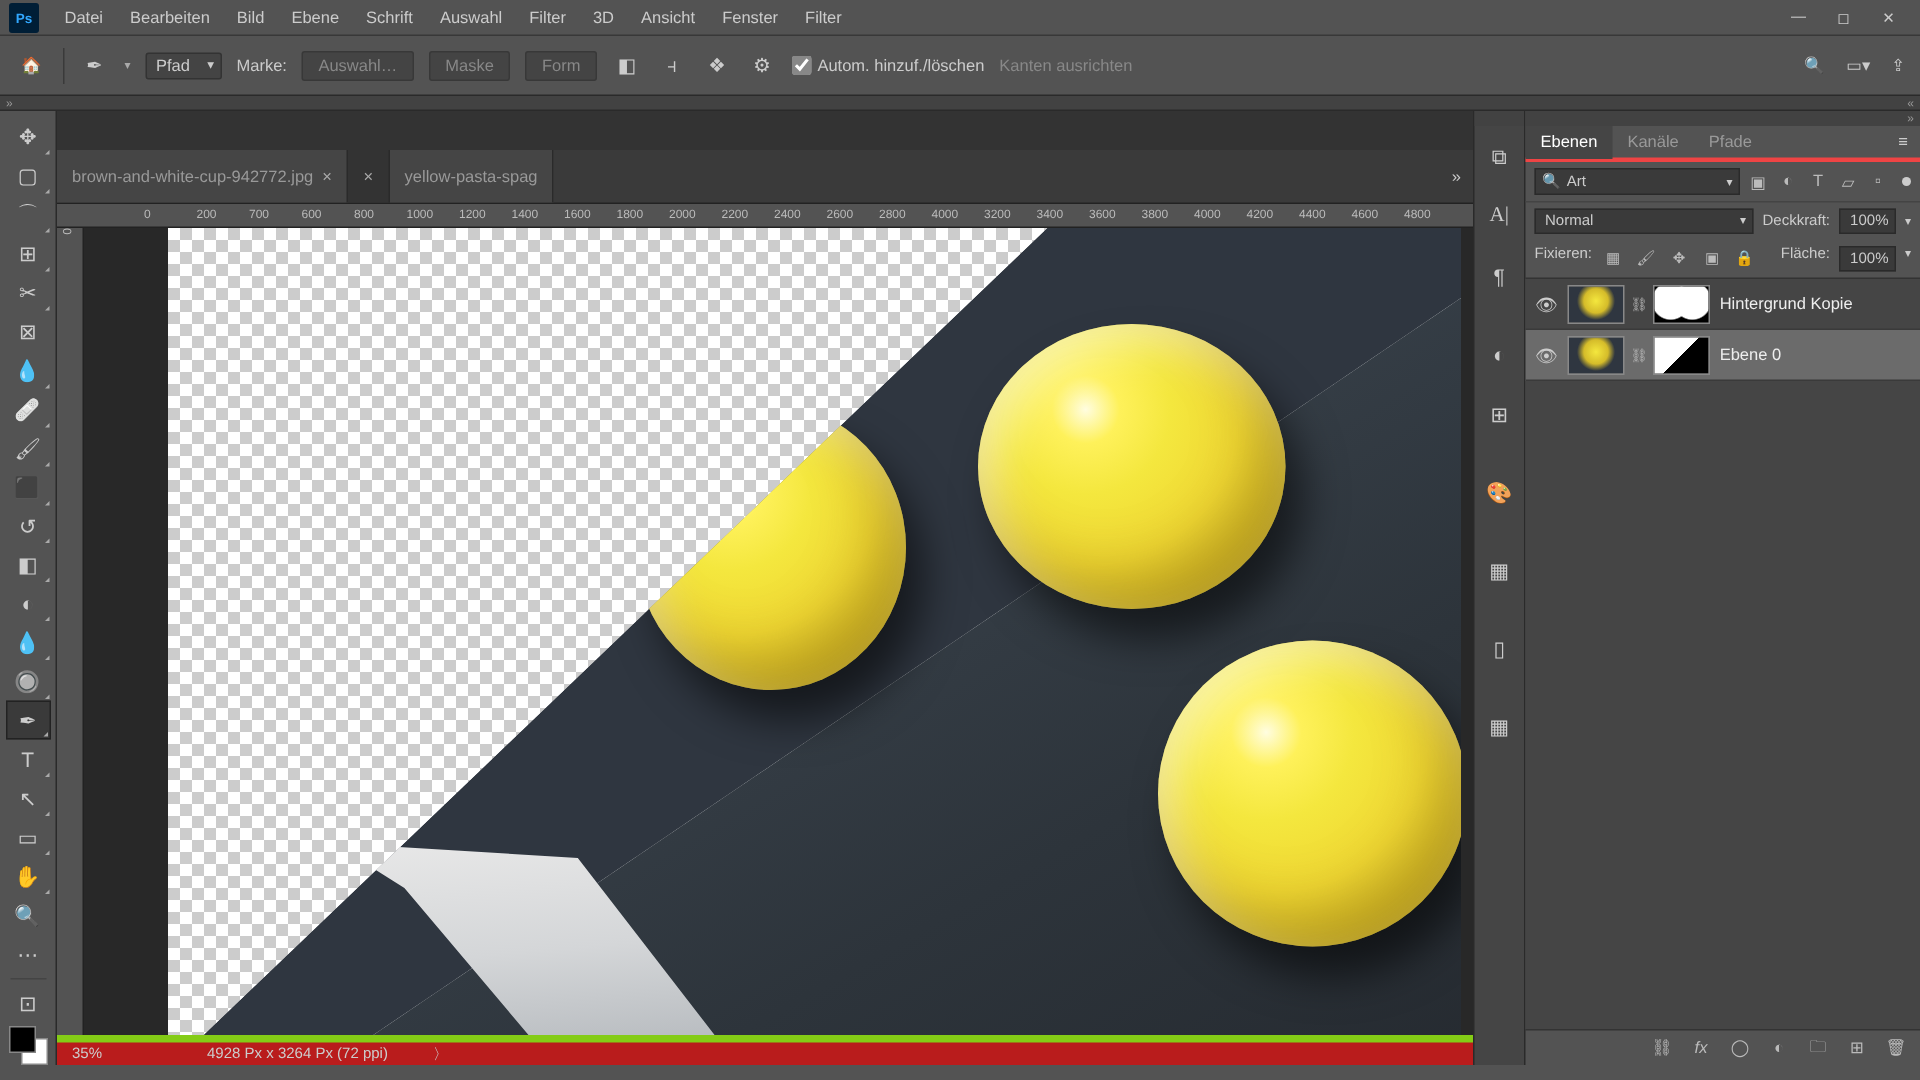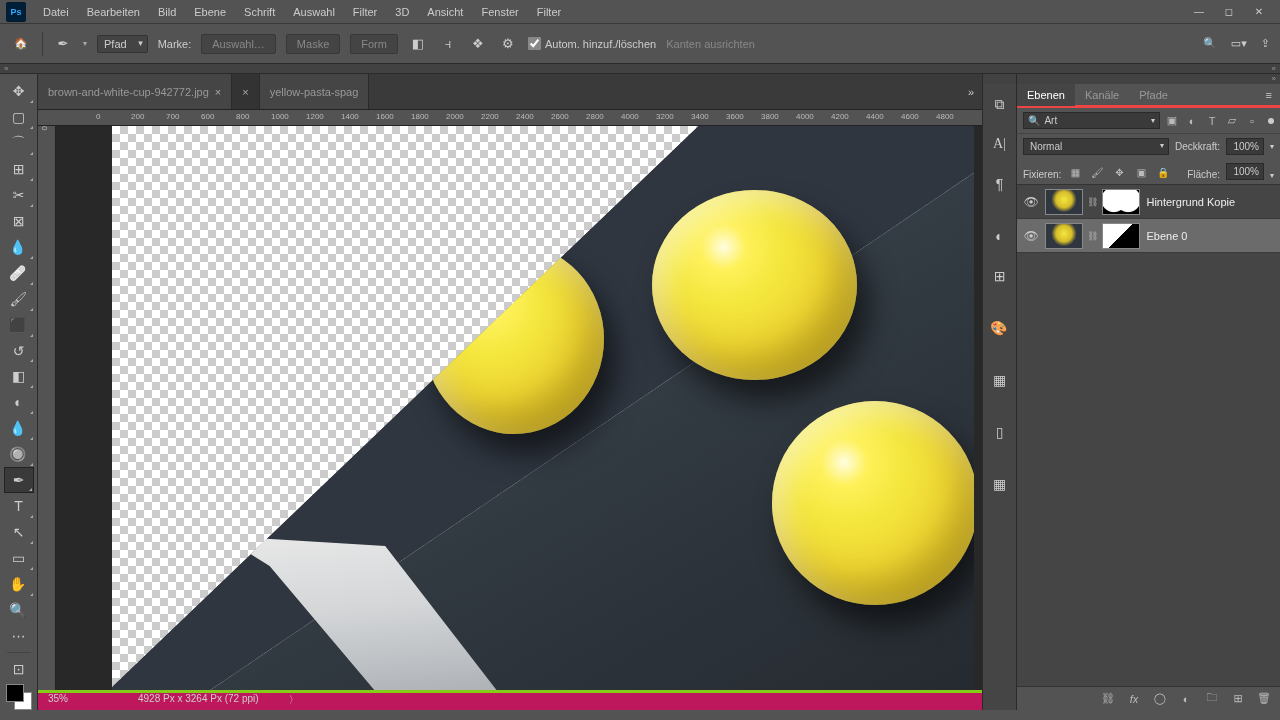--- a/index.html
+++ b/index.html
@@ -34,21 +34,21 @@
 .toolbar-l { width:38px; background:#535353; border-right:1px solid #2a2a2a; display:flex; flex-direction:column; align-items:center; padding-top:4px; }
 .toolbar-l .t { width:30px; height:26px; display:flex; align-items:center; justify-content:center; font-size:14px; color:#ccc; position:relative; }
 .toolbar-l .t.sel { background:#3a3a3a; border:1px solid #222; }
 .toolbar-l .t .corner { position:absolute; right:1px; bottom:1px; width:0; height:0; border-left:3px solid transparent; border-bottom:3px solid #aaa; }
 .toolbar-l .sep { width:24px; height:1px; background:#444; margin:3px 0; }
 .toolbar-l .swatch { width:26px; height:26px; position:relative; margin-top:2px; }
 .toolbar-l .swatch .fg { width:18px; height:18px; background:#000; border:1px solid #888; position:absolute; top:0; left:0; z-index:2; }
 .toolbar-l .swatch .bg { width:18px; height:18px; background:#fff; border:1px solid #888; position:absolute; bottom:0; right:0; }
 
 .center { flex:1; display:flex; flex-direction:column; background:#333; min-width:0; }
-.tabs { height:36px; background:#3a3a3a; display:flex; align-items:stretch; border-bottom:1px solid #222; }
+.tabs { height:36px; background:#3a3a3a; display:flex; align-items:stretch; border-bottom:1px solid #222;margin-top:26px; }
 .tabs .tab { display:flex; align-items:center; padding:0 10px; gap:6px; font-size:11px; color:#ccc; border-right:1px solid #2a2a2a; max-width:560px; white-space:nowrap; overflow:hidden; }
 .tabs .tab.inactive { background:#454545; color:#999; }
 .tabs .tab.active { background:#333; color:#fff; }
 .tabs .tab .x { font-size:11px; color:#aaa; }
 .tabs .more { margin-left:auto; padding:0 8px; display:flex; align-items:center; color:#ccc; }
 
 .ruler-h { height:16px; background:#535353; border-bottom:1px solid #222; display:flex; font-size:8px; color:#bbb; position:relative; padding-left:38px; overflow:hidden; }
 .ruler-h .tick { position:absolute; top:2px; }
 .canvas-wrap { flex:1; display:flex; min-height:0; }
 .ruler-v { width:18px; background:#535353; border-right:1px solid #222; position:relative; font-size:8px; color:#bbb; overflow:hidden; }
@@ -59,21 +59,21 @@
 .photo { position:absolute; inset:0; clip-path:polygon(0% 96%, 68% 0%, 100% 0%, 100% 100%, 0% 100%); }
 .board { position:absolute; inset:0; background:linear-gradient(150deg,#43494f 0%,#38414a 40%,#2d343b 70%,#252a30 100%); clip-path:polygon(8% 100%, 100% 8%, 100% 100%); }
 .surface { position:absolute; inset:0; background:#2f3640; clip-path:polygon(0% 96%, 68% 0%, 100% 0%, 100% 8%, 8% 100%, 0% 100%); }
 .knife { position:absolute; left:110px; top:410px; width:340px; height:250px; }
 .knife .blade { position:absolute; width:100%; height:100%; background:linear-gradient(175deg,#e8e8e8 0%,#d4d6d8 30%,#b8bcc0 55%,#9a9ea2 80%,#888 100%); clip-path:polygon(0% 0%, 48% 4%, 98% 92%, 94% 100%, 50% 70%, 14% 12%); filter:drop-shadow(2px 4px 6px rgba(0,0,0,.4)); }
 .lemon { position:absolute; border-radius:50%; background:radial-gradient(circle at 35% 30%, #fffde0 0%, #fef15a 12%, #f4e73e 30%, #f0d833 55%, #d5bc2a 80%, #b89f22 100%); box-shadow:12px 20px 28px rgba(0,0,0,.55), inset -18px -22px 38px rgba(120,90,0,.35), inset 10px 12px 30px rgba(255,255,240,.6); }
 .lemon.l1 { left:312px; top:118px; width:180px; height:190px; }
 .lemon.l2 { left:540px; top:64px; width:205px; height:190px; }
 .lemon.l3 { left:660px; top:275px; width:206px; height:204px; }
 
-.status { height:20px; background:#be185d; border-top:3px solid #84cc16; display:flex; padding:0 10px; gap:30px; font-size:10px; color:#ccc; }
+.status { height:20px; background:#b91c1c; border-top:5px solid #84cc16; display:flex; align-items:center; padding:0 10px; gap:30px; font-size:10px; color:#ccc; }
 .status .zoom { width:60px; }
 
 
 .rstrip { width:34px; background:#454545; border-left:1px solid #2a2a2a; }
 .rstrip .hdr { height:10px; background:#424242; }
 .rstrip .i { height:40px; display:flex; align-items:center; justify-content:center; font-size:14px; color:#ccc; }
 .rstrip .gap { height:12px; }
 
 
 .rpanel { width:264px; background:#535353; border-left:1px solid #2a2a2a; display:flex; flex-direction:column; }
@@ -85,21 +85,21 @@
 .ptabs .menu { margin-left:auto; padding:0 8px; color:#ccc; }
 .filterrow { display:flex; align-items:center; padding:4px 6px; gap:4px; border-bottom:1px solid #444; }
 .filterrow .sel { flex:1; background:#3a3a3a; border:1px solid #2a2a2a; padding:2px 4px; display:flex; align-items:center; gap:4px; font-size:10px; position:relative; }
 .filterrow .sel:after { content:"▾"; position:absolute; right:4px; font-size:8px; }
 .filterrow .ic { width:16px; height:16px; display:flex; align-items:center; justify-content:center; font-size:11px; color:#bbb; }
 .dot { width:6px; height:6px; border-radius:50%; background:#ccc; margin-left:4px; }
 .blendrow { display:flex; align-items:center; padding:4px 6px; gap:6px; font-size:10px; }
 .blendrow .sel { flex:1; background:#3a3a3a; border:1px solid #2a2a2a; padding:2px 6px; position:relative; }
 .blendrow .sel:after { content:"▾"; position:absolute; right:4px; font-size:8px; }
 .blendrow .num { width:38px; background:#3a3a3a; border:1px solid #2a2a2a; padding:2px 4px; text-align:right; }
-.lockrow { display:flex; align-items:flex-end; padding:4px 6px; gap:6px; font-size:10px; border-bottom:1px solid #333; }
+.lockrow { display:flex; align-items:flex-start; padding:4px 6px; gap:6px; font-size:10px; border-bottom:1px solid #333; }
 .lockrow .ic { width:16px; height:16px; display:flex; align-items:center; justify-content:center; font-size:10px; color:#bbb; }
 .lockrow .num { width:38px; background:#3a3a3a; border:1px solid #2a2a2a; padding:2px 4px; text-align:right; margin-left:auto; }
 .layers { flex:1; background:#454545; overflow:auto; }
 .layer { display:flex; align-items:center; height:34px; border-bottom:1px solid #3a3a3a; padding:0 4px; gap:4px; }
 .layer.active { background:#6b6b6b; }
 .layer .eye { width:20px; text-align:center; font-size:12px; }
 .layer .thumb { width:38px; height:26px; border:1px solid #888; background:radial-gradient(circle at 50% 40%, #f4e73e 0%, #d5bc2a 35%, #2f3640 55%); position:relative; }
 .layer .link { font-size:9px; color:#bbb; }
 .layer .mask { width:38px; height:26px; border:1px solid #888; }
 .layer .mask.m1 { background:radial-gradient(circle at 30% 40%,#fff 12px,#000 13px),radial-gradient(circle at 70% 40%,#fff 12px,#000 13px); background-blend-mode:screen; background-color:#000; }

